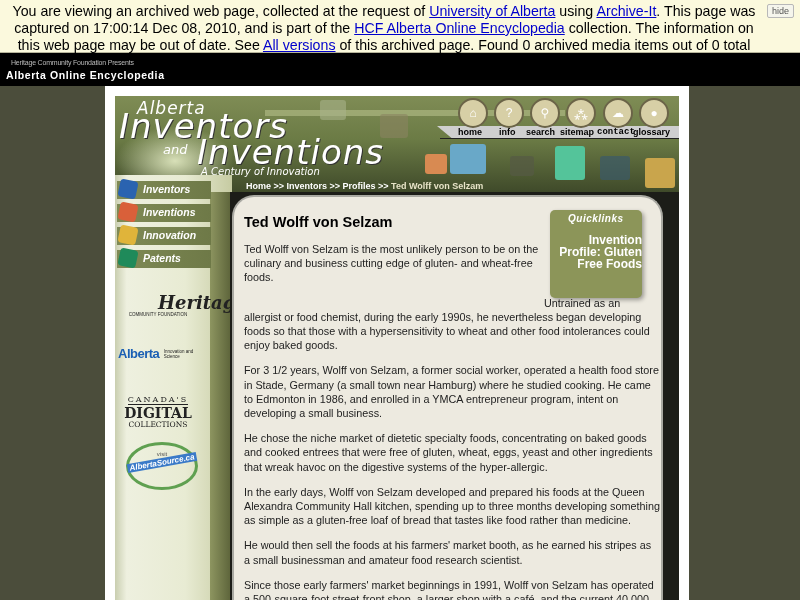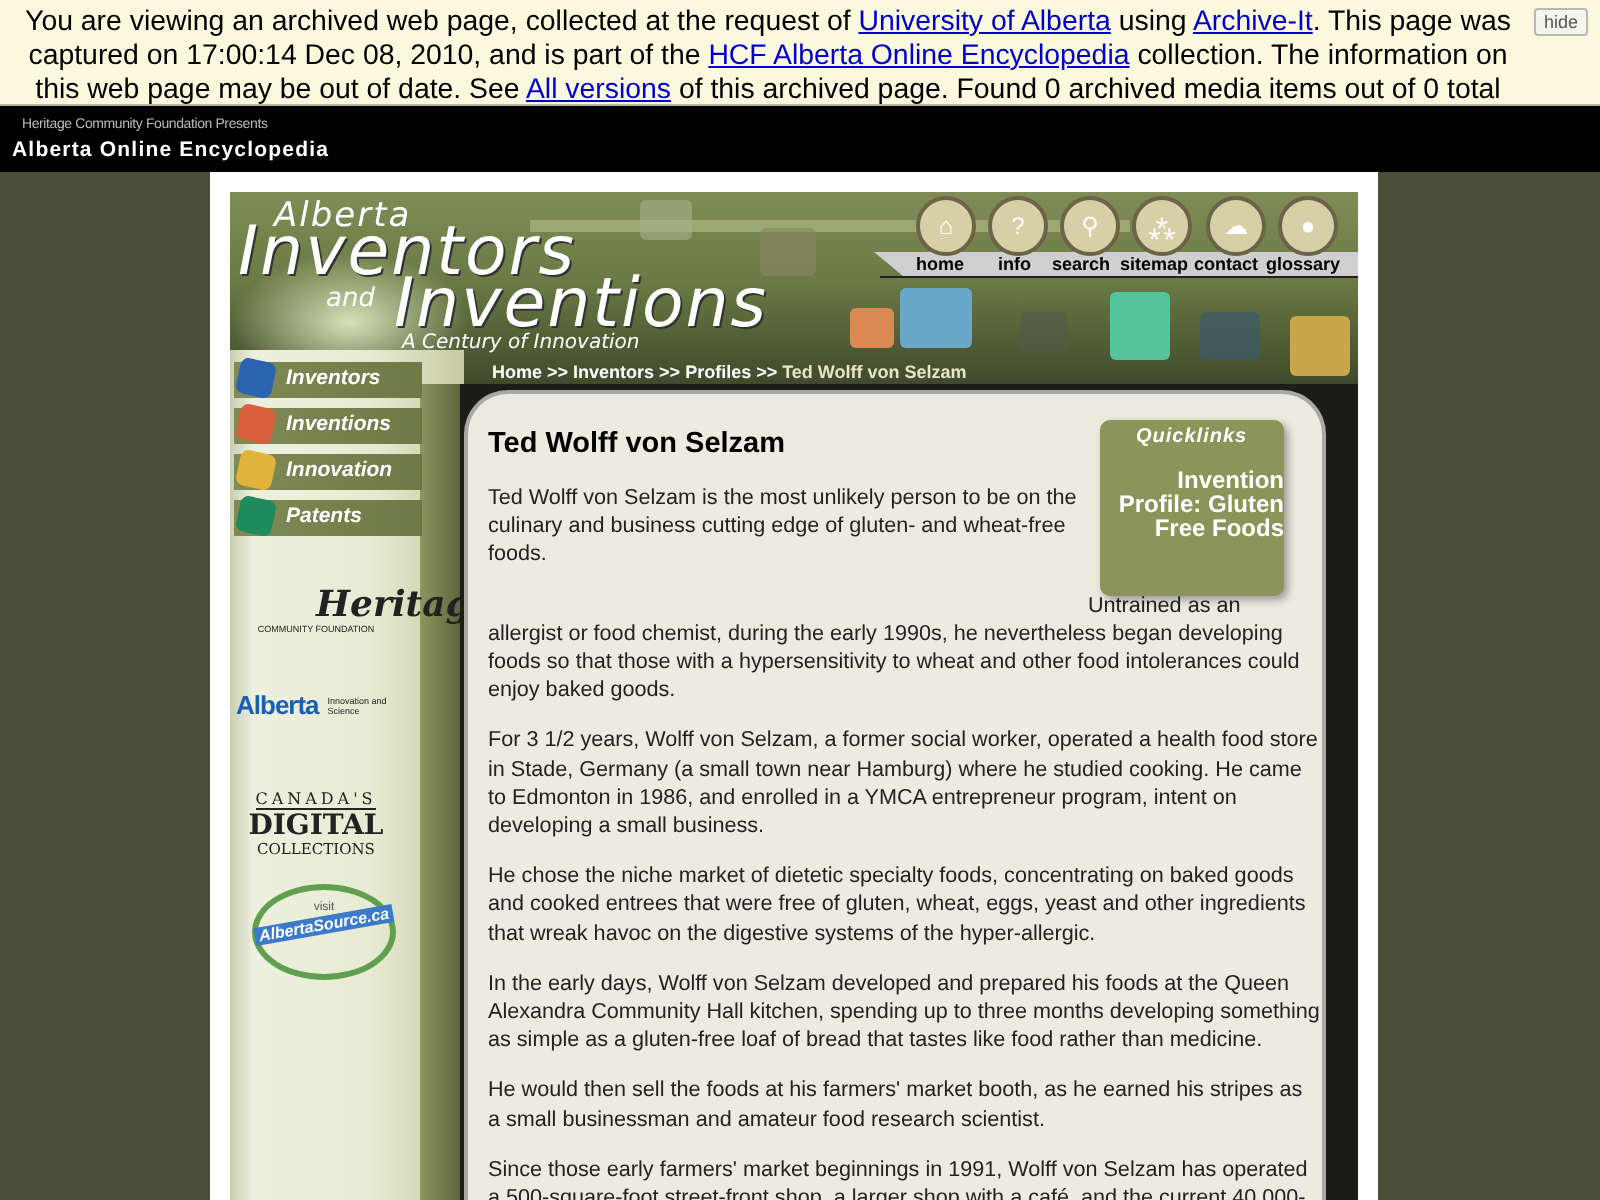--- a/index.html
+++ b/index.html
@@ -101,21 +101,21 @@
   <div class="nav-btn" style="left:74px;">
     <div class="nav-circle">⚲</div>
     <div class="nav-label" style="left:-3px;">search</div>
   </div>
   <div class="nav-btn" style="left:110px;">
     <div class="nav-circle">⁂</div>
     <div class="nav-label" style="left:-5px;">sitemap</div>
   </div>
   <div class="nav-btn" style="left:147px;">
     <div class="nav-circle">☁</div>
-    <div class="nav-label" style="left:-5px;">contact</div>
+    <div class="nav-label" style="left:-5px;font-family:Liberation Mono, monospace;">contact</div>
   </div>
   <div class="nav-btn" style="left:183px;">
     <div class="nav-circle">●</div>
     <div class="nav-label" style="left:-5px;">glossary</div>
   </div>
 </div>
 
 <div class="sidebar"></div>
 <div class="sidebar-edge"></div>
 

